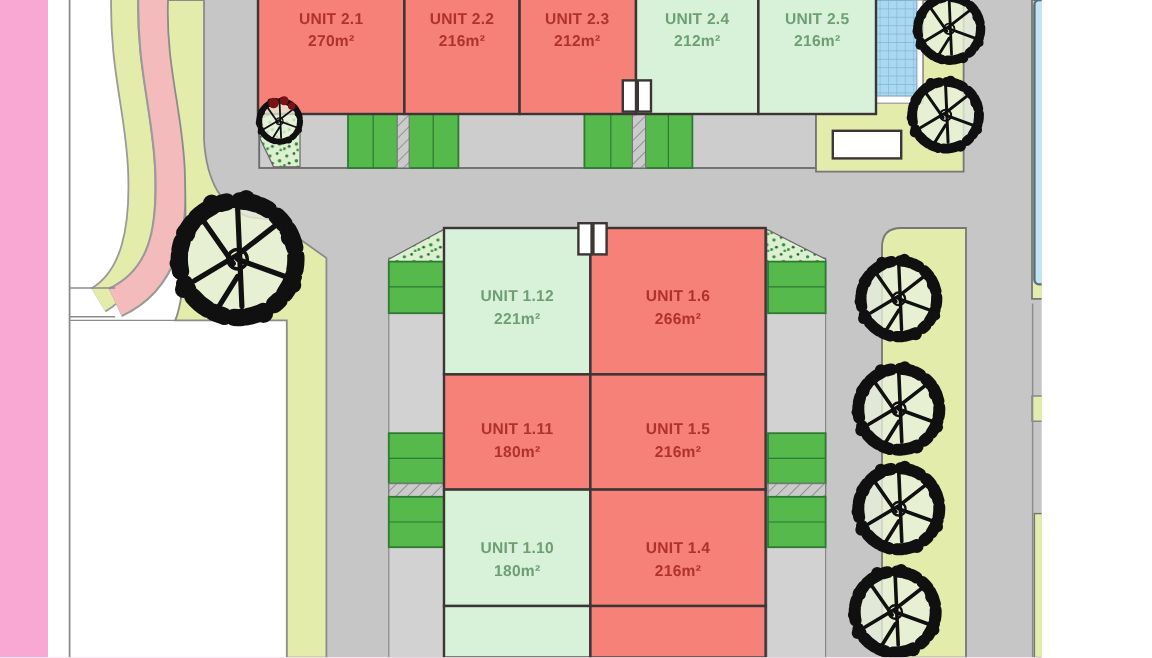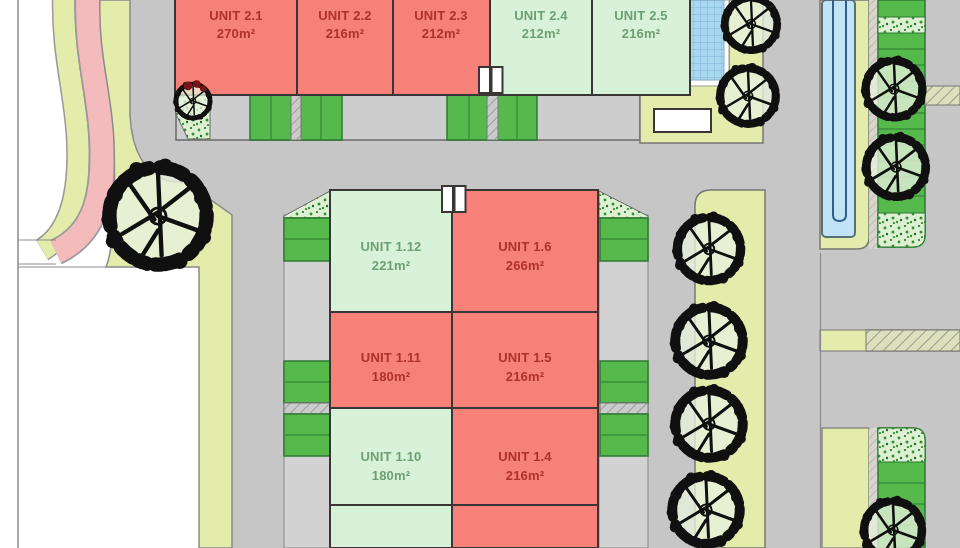--- a/index.html
+++ b/index.html
@@ -1,16 +1,16 @@
 <!DOCTYPE html>
 <html style="--road: #C6C6C6; --road-row: #CDCDCD; --strip-gray: #D2D2D2; --landscape: #E3ECAB; --footpath-pink: #F4BBBC; --bay: #55B94B; --bay-border: #2E7A33; --speckle-bg: #DEF0D2; --speckle-dot: #2F9035; --water: #C0E3F6; --water-edge: #5A6E78; --water-line: #2F5E8C; --pool: #A9D8F1; --pool-grid: #7FB4D8; --outline: #3B3535; --line-gray: #8B8B8B; --hatch-bg: #CBCBCB; --hatch-line: #8F8F8F; --hatchy-bg: #DCE0BC; --hatchy-line: #84857A; --curb: #D6D6CE; --tree-ink: #101010; --tree-fill: #E8F1DC; --tree-accent: #7A1414; --white: #FFFFFF;"><head>
 <meta charset="utf-8">
 <style>
   html,body{margin:0;padding:0;background:#fff;}
-  .stage{position:relative;width:960px;height:548px;overflow:hidden;background:#4d7c0f;}
+  .stage{position:relative;width:828px;height:548px;overflow:hidden;background:#f9a8d4;padding-left:40px;}
   svg{display:block;}
   .ulabel{font-family:"Liberation Sans",sans-serif;font-weight:700;font-size:13px;letter-spacing:.2px;}
 </style>
 </head>
 <body>
 
 <div class="stage">
 <svg width="960" height="548" viewBox="0 0 960 548">
   <defs>
     <pattern id="speckle" width="14" height="14" patternUnits="userSpaceOnUse">

